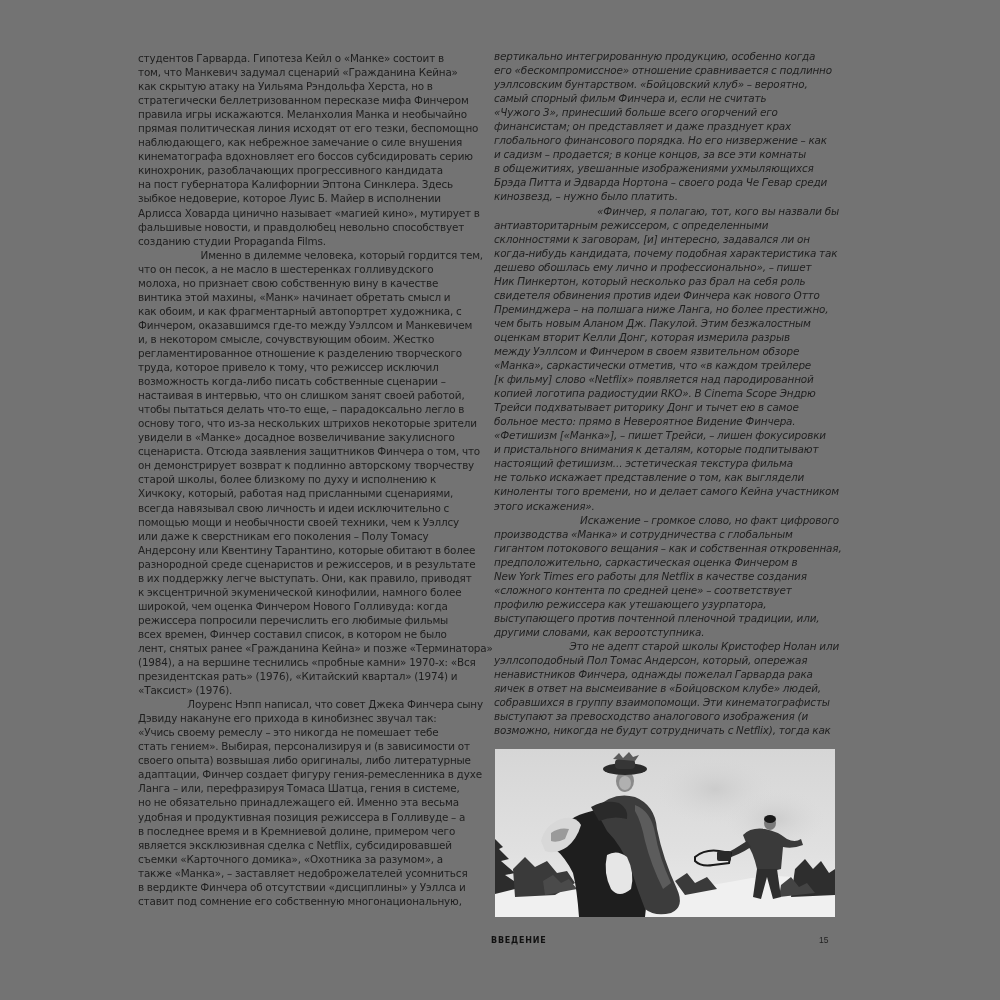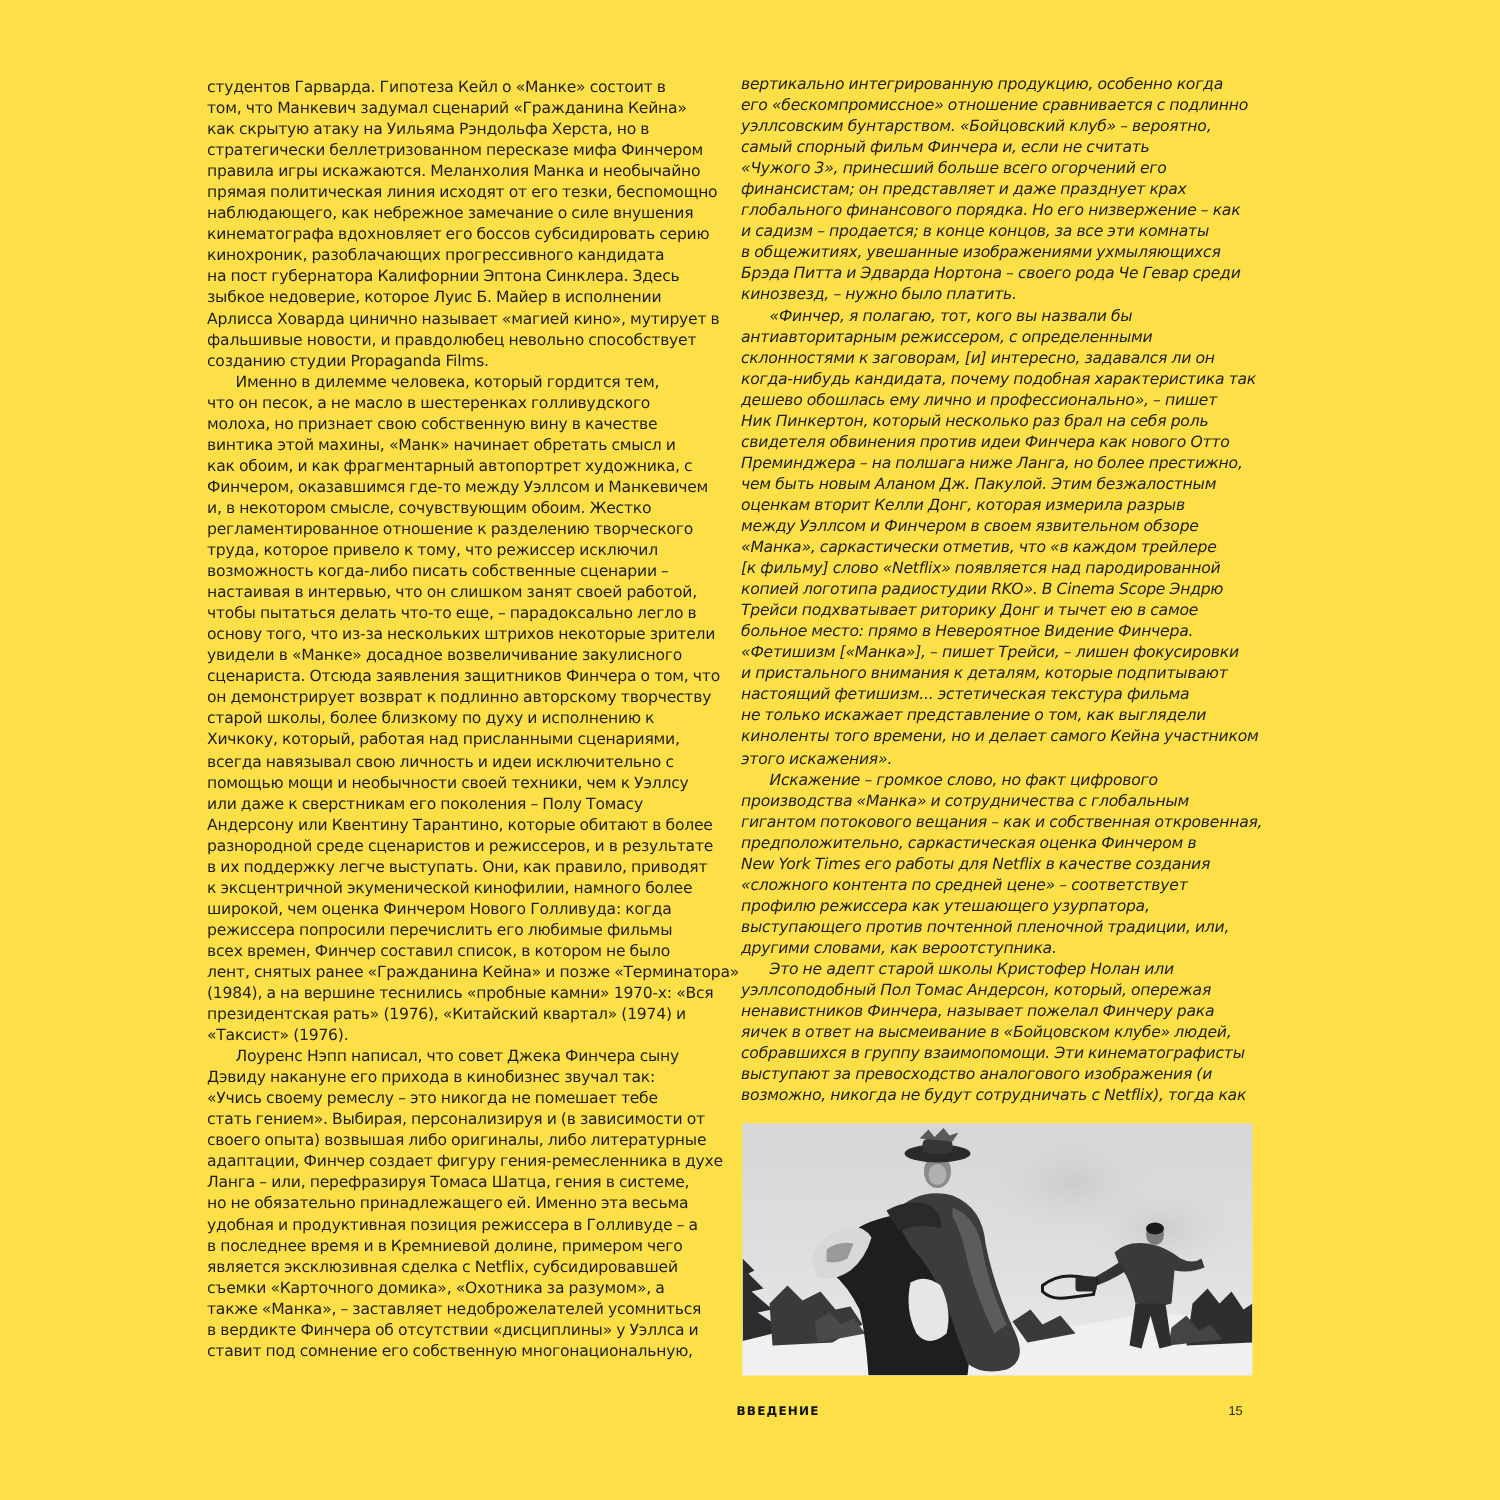--- a/index.html
+++ b/index.html
@@ -12,21 +12,21 @@
       height: 1000px;
       position: relative;
       overflow: hidden;
       font-family: "DejaVu Sans", sans-serif;
       color: #1e1e1e;
     }
     .page {
       position: absolute;
       left: 0; top: 0;
       width: 1000px; height: 1000px;
-      background: #fde047;
+      background: #737373;
     }
     .column {
       position: absolute;
       font-size: 10.4px;
       line-height: 14.05px;
       letter-spacing: -0.15px;
       word-spacing: -0.3px;
     }
     .col-left {
       left: 138px;
@@ -39,20 +39,21 @@
       width: 345px;
       font-style: italic;
     }
     .line {
       display: block;
       white-space: nowrap;
       height: 14.05px;
     }
     .line.indent {
       padding-left: 19px;
+      text-align: right;
     }
     .photo {
       position: absolute;
       left: 495px;
       top: 749px;
       width: 340px;
       height: 168px;
       overflow: hidden;
       background: linear-gradient(180deg, #d8d8d8 0%, #e2e2e2 50%, #ececec 100%);
     }
@@ -181,21 +182,21 @@
       <span class="line">производства «Манка» и сотрудничества с глобальным</span>
       <span class="line">гигантом потокового вещания – как и собственная откровенная,</span>
       <span class="line">предположительно, саркастическая оценка Финчером в</span>
       <span class="line">New York Times его работы для Netflix в качестве создания</span>
       <span class="line">«сложного контента по средней цене» – соответствует</span>
       <span class="line">профилю режиссера как утешающего узурпатора,</span>
       <span class="line">выступающего против почтенной пленочной традиции, или,</span>
       <span class="line">другими словами, как вероотступника.</span>
       <span class="line indent">Это не адепт старой школы Кристофер Нолан или</span>
       <span class="line">уэллсоподобный Пол Томас Андерсон, который, опережая</span>
-      <span class="line">ненавистников Финчера, называет пожелал Финчеру рака</span>
+      <span class="line">ненавистников Финчера, однажды пожелал Гарварда рака</span>
       <span class="line">яичек в ответ на высмеивание в «Бойцовском клубе» людей,</span>
       <span class="line">собравшихся в группу взаимопомощи. Эти кинематографисты</span>
       <span class="line">выступают за превосходство аналогового изображения (и</span>
       <span class="line">возможно, никогда не будут сотрудничать с Netflix), тогда как</span>
     </div>
 
   <div class="photo">
     <svg width="340" height="168" viewBox="0 0 340 168" xmlns="http://www.w3.org/2000/svg">
       <defs>
         <linearGradient id="sky" x1="0" y1="0" x2="0" y2="1">

